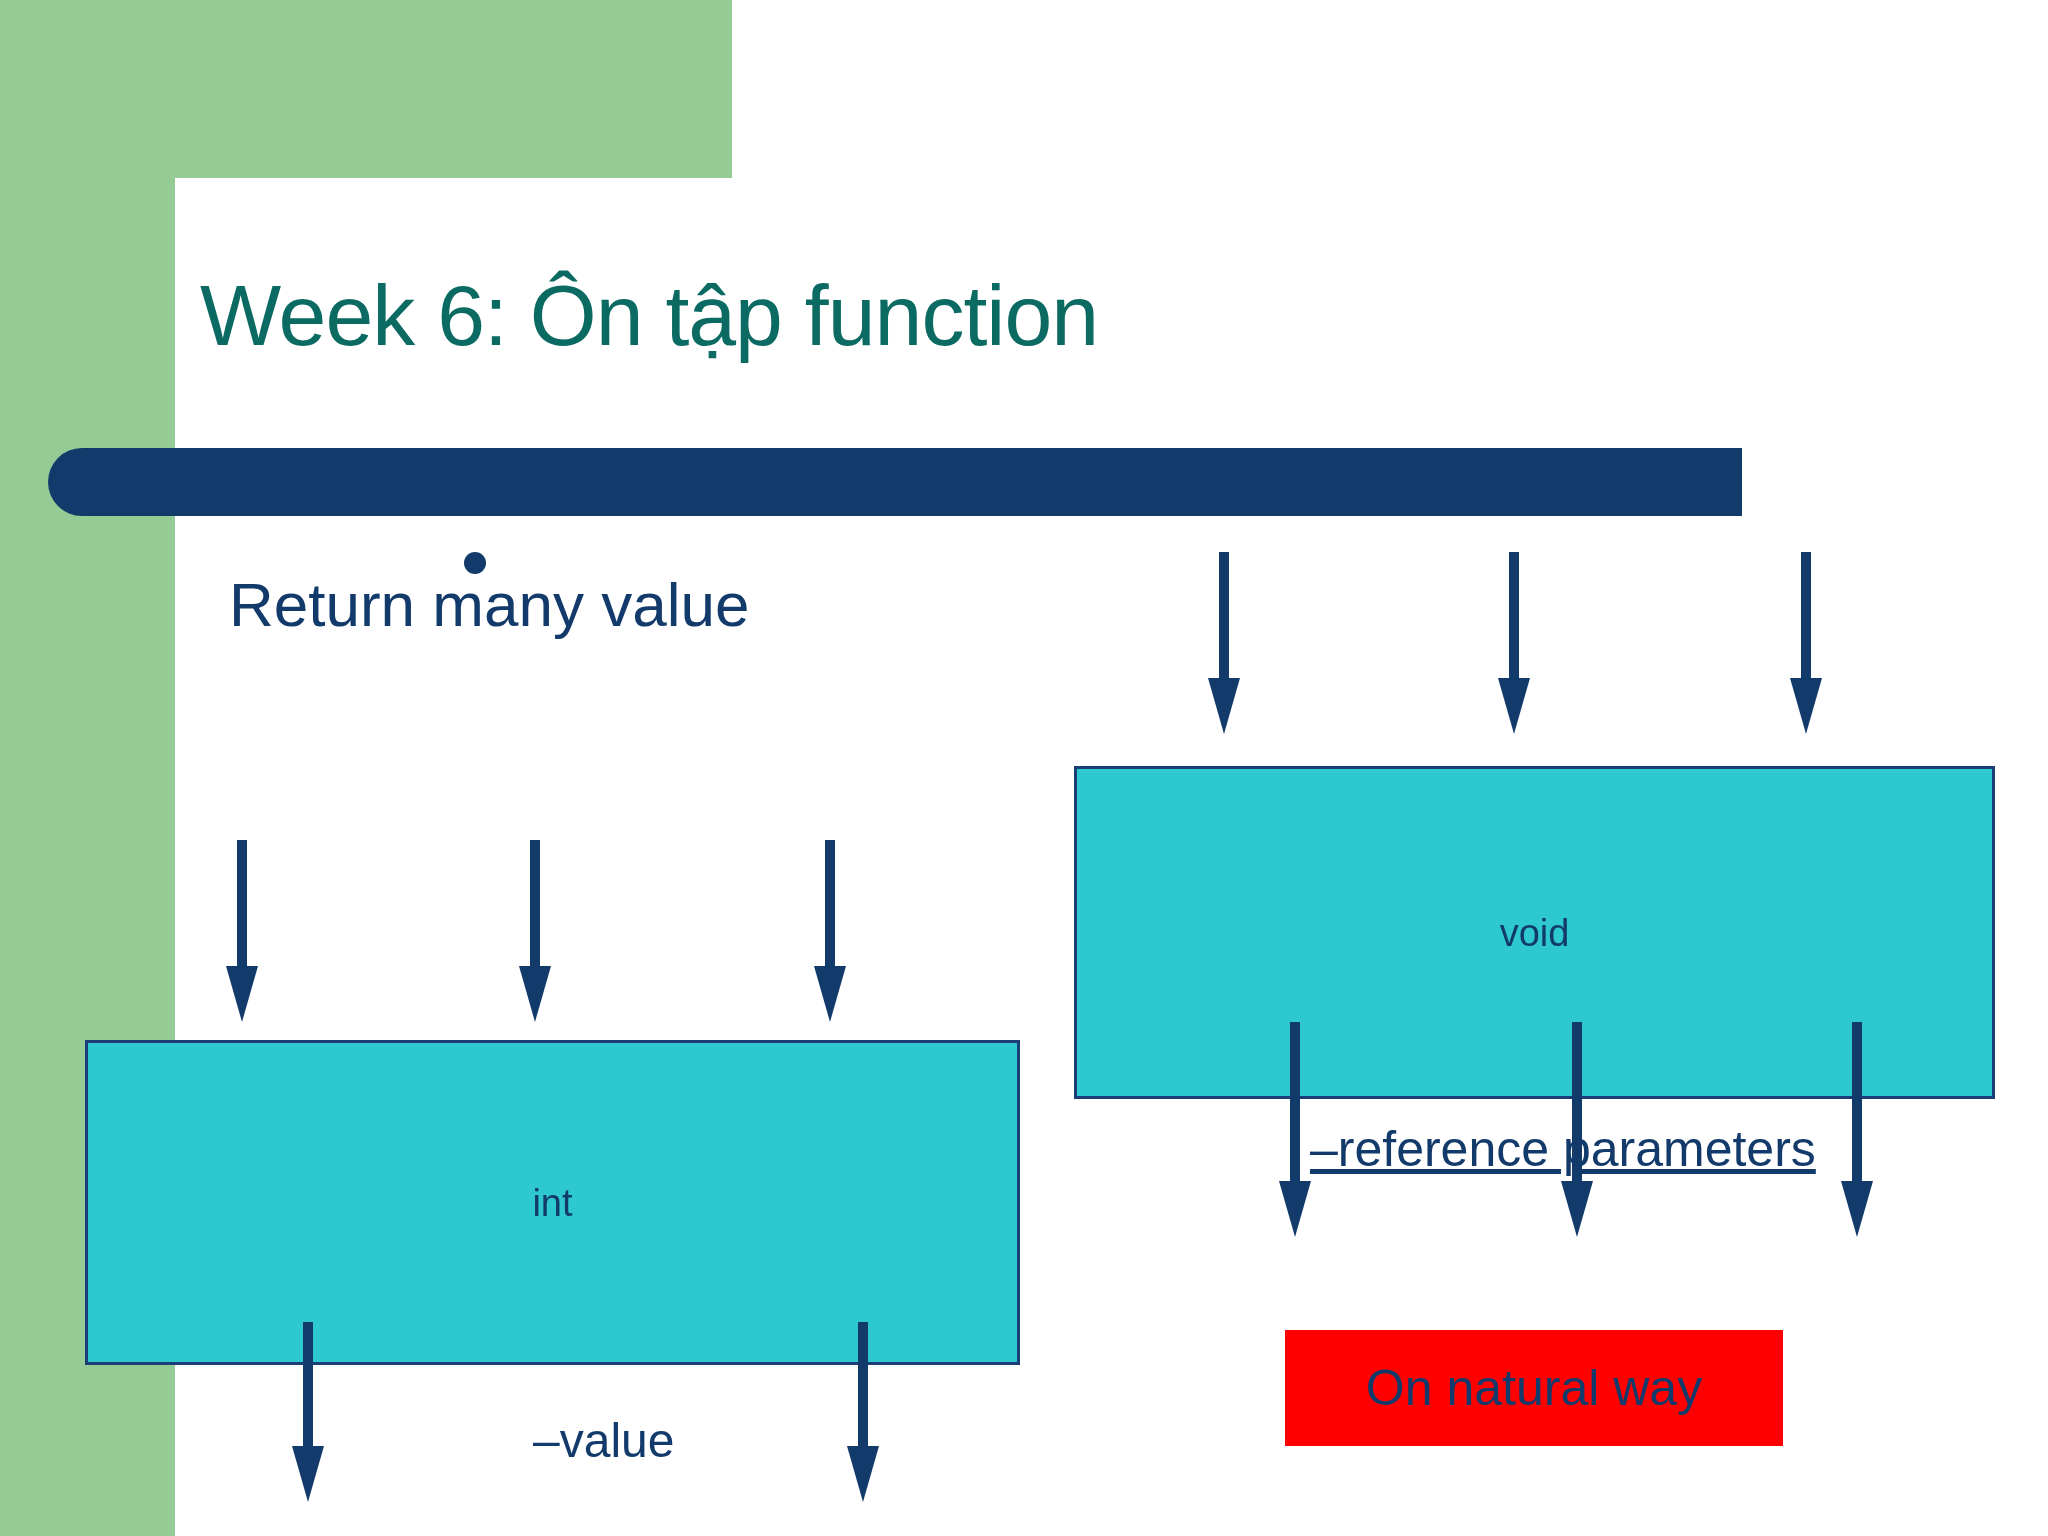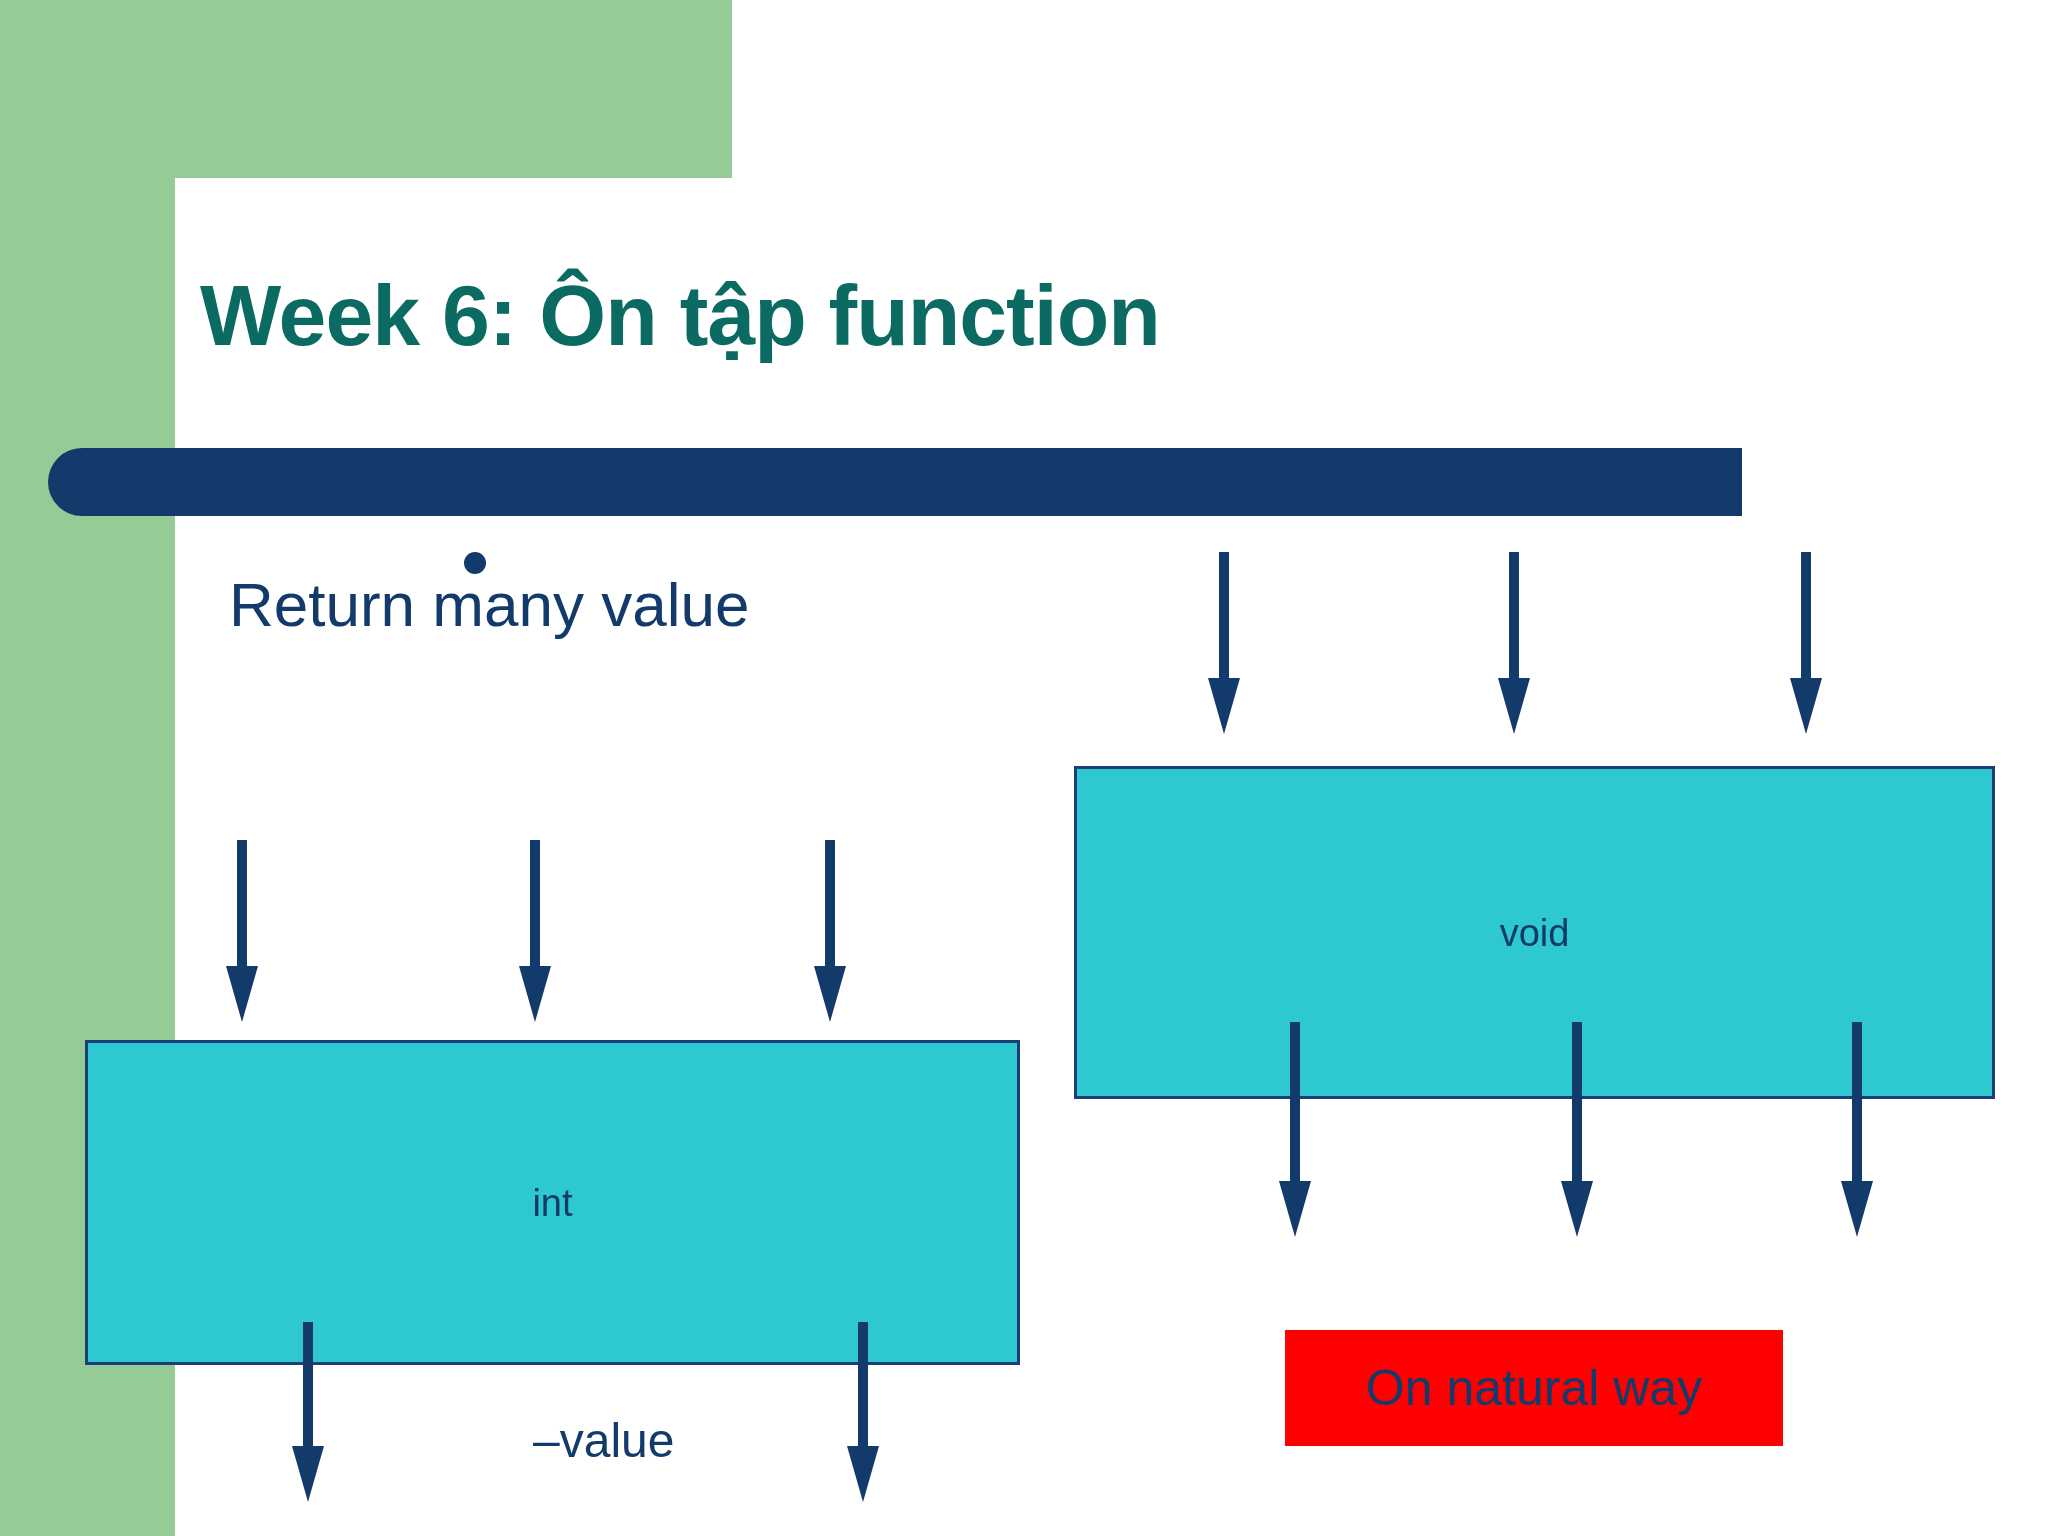--- a/index.html
+++ b/index.html
@@ -53,21 +53,21 @@
     border-top-left-radius: 34px;
     border-bottom-left-radius: 34px;
   }
 
   
   .slide-title {
     position: absolute;
     left: 200px;
     top: 272px;
     font-size: 86px;
-    font-weight: bold;
+    font-weight: normal;
     color: #0b6b63;
     letter-spacing: -1px;
     white-space: nowrap;
     line-height: 1;
   }
 
   .bullet-row {
     position: absolute;
     left: 229px;
     top: 552px;
@@ -223,20 +223,21 @@
       <polygon points="0,159 32,159 16,215" fill="#123a6b"></polygon>
     </svg>
   </div>
   <div class="arrow" style="left:1841px; top:1022px; z-index:6;">
     <svg width="32" height="215" viewBox="0 0 32 215">
       <rect x="11" y="0" width="10" height="165" fill="#123a6b"></rect>
       <polygon points="0,159 32,159 16,215" fill="#123a6b"></polygon>
     </svg>
   </div>
 
+  <div class="annot underlined" id="label-refparams">–reference parameters</div>
 
   <div class="red-box">
     <span class="red-label">On natural way</span>
   </div>
 
   <div class="arrow" style="left:226px; top:840px;">
     <svg width="32" height="182" viewBox="0 0 32 182">
       <rect x="11" y="0" width="10" height="132" fill="#123a6b"></rect>
       <polygon points="0,126 32,126 16,182" fill="#123a6b"></polygon>
     </svg>

